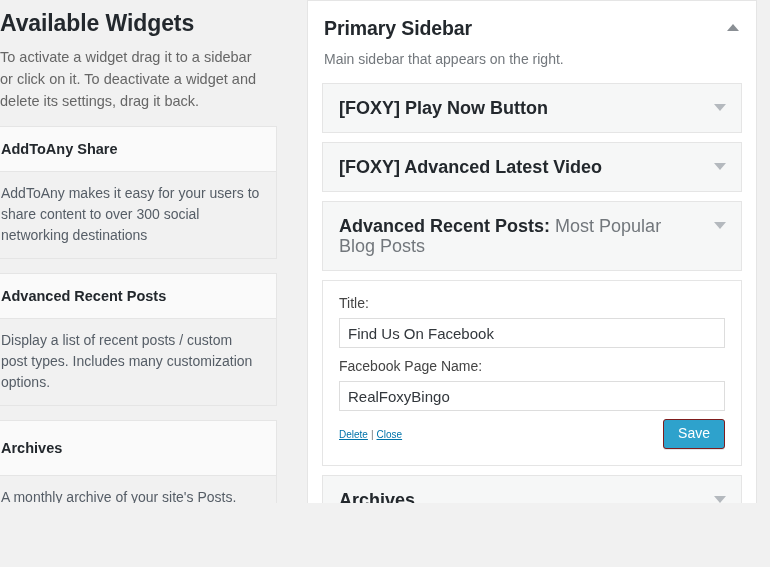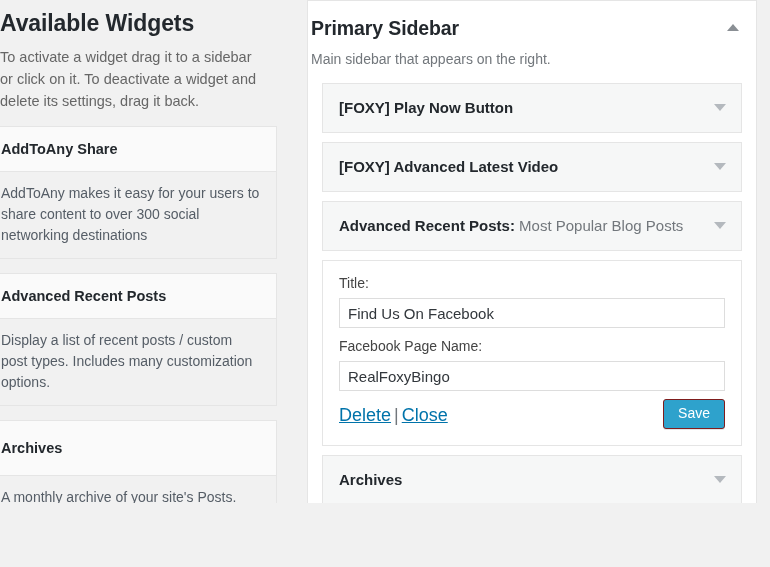--- a/index.html
+++ b/index.html
@@ -89,21 +89,21 @@
   .panel {
     background: #fff;
     border: 1px solid #e5e5e5;
     margin-bottom: 16px;
     box-sizing: border-box;
     width: 450px;
   }
 
   .panel-head {
     position: relative;
-    padding: 15px 40px 14px 3px;
+    padding: 15px 40px 14px 16px;
   }
 
   .panel-title {
     margin: 0;
     font-size: 19.5px;
     font-weight: bold;
     color: #23282d;
     line-height: 25px;
     letter-spacing: -0.1px;
   }
@@ -143,21 +143,21 @@
   }
 
   .wrow-head {
     position: relative;
     padding: 14px 40px 14px 16px;
     cursor: pointer;
     min-height: 20px;
   }
 
   .wrow-title {
-    font-size: 15px;
+    font-size: 18px;
     color: #32373c;
     line-height: 20px;
   }
   .wrow-title .wname { font-weight: bold; color: #23282d; }
   .wrow-title .winst { font-weight: normal; color: #72777c; margin-top: 16px; }
 
   .wrow-arrow {
     position: absolute;
     right: 14px;
     top: 16px;
@@ -206,21 +206,21 @@
     margin-bottom: 8px;
   }
 
   .wform-foot {
     position: relative;
     margin-top: 10px;
     height: 30px;
   }
 
   .foot-links {
-    font-size: 18px;
+    font-size: 10px;
     line-height: 28px;
     color: #72777c;
   }
   .foot-links a {
     color: #0073aa;
     text-decoration: underline;
   }
   .foot-links .sep { color: #72777c; padding: 0 3px; }
 
   .save-btn {

